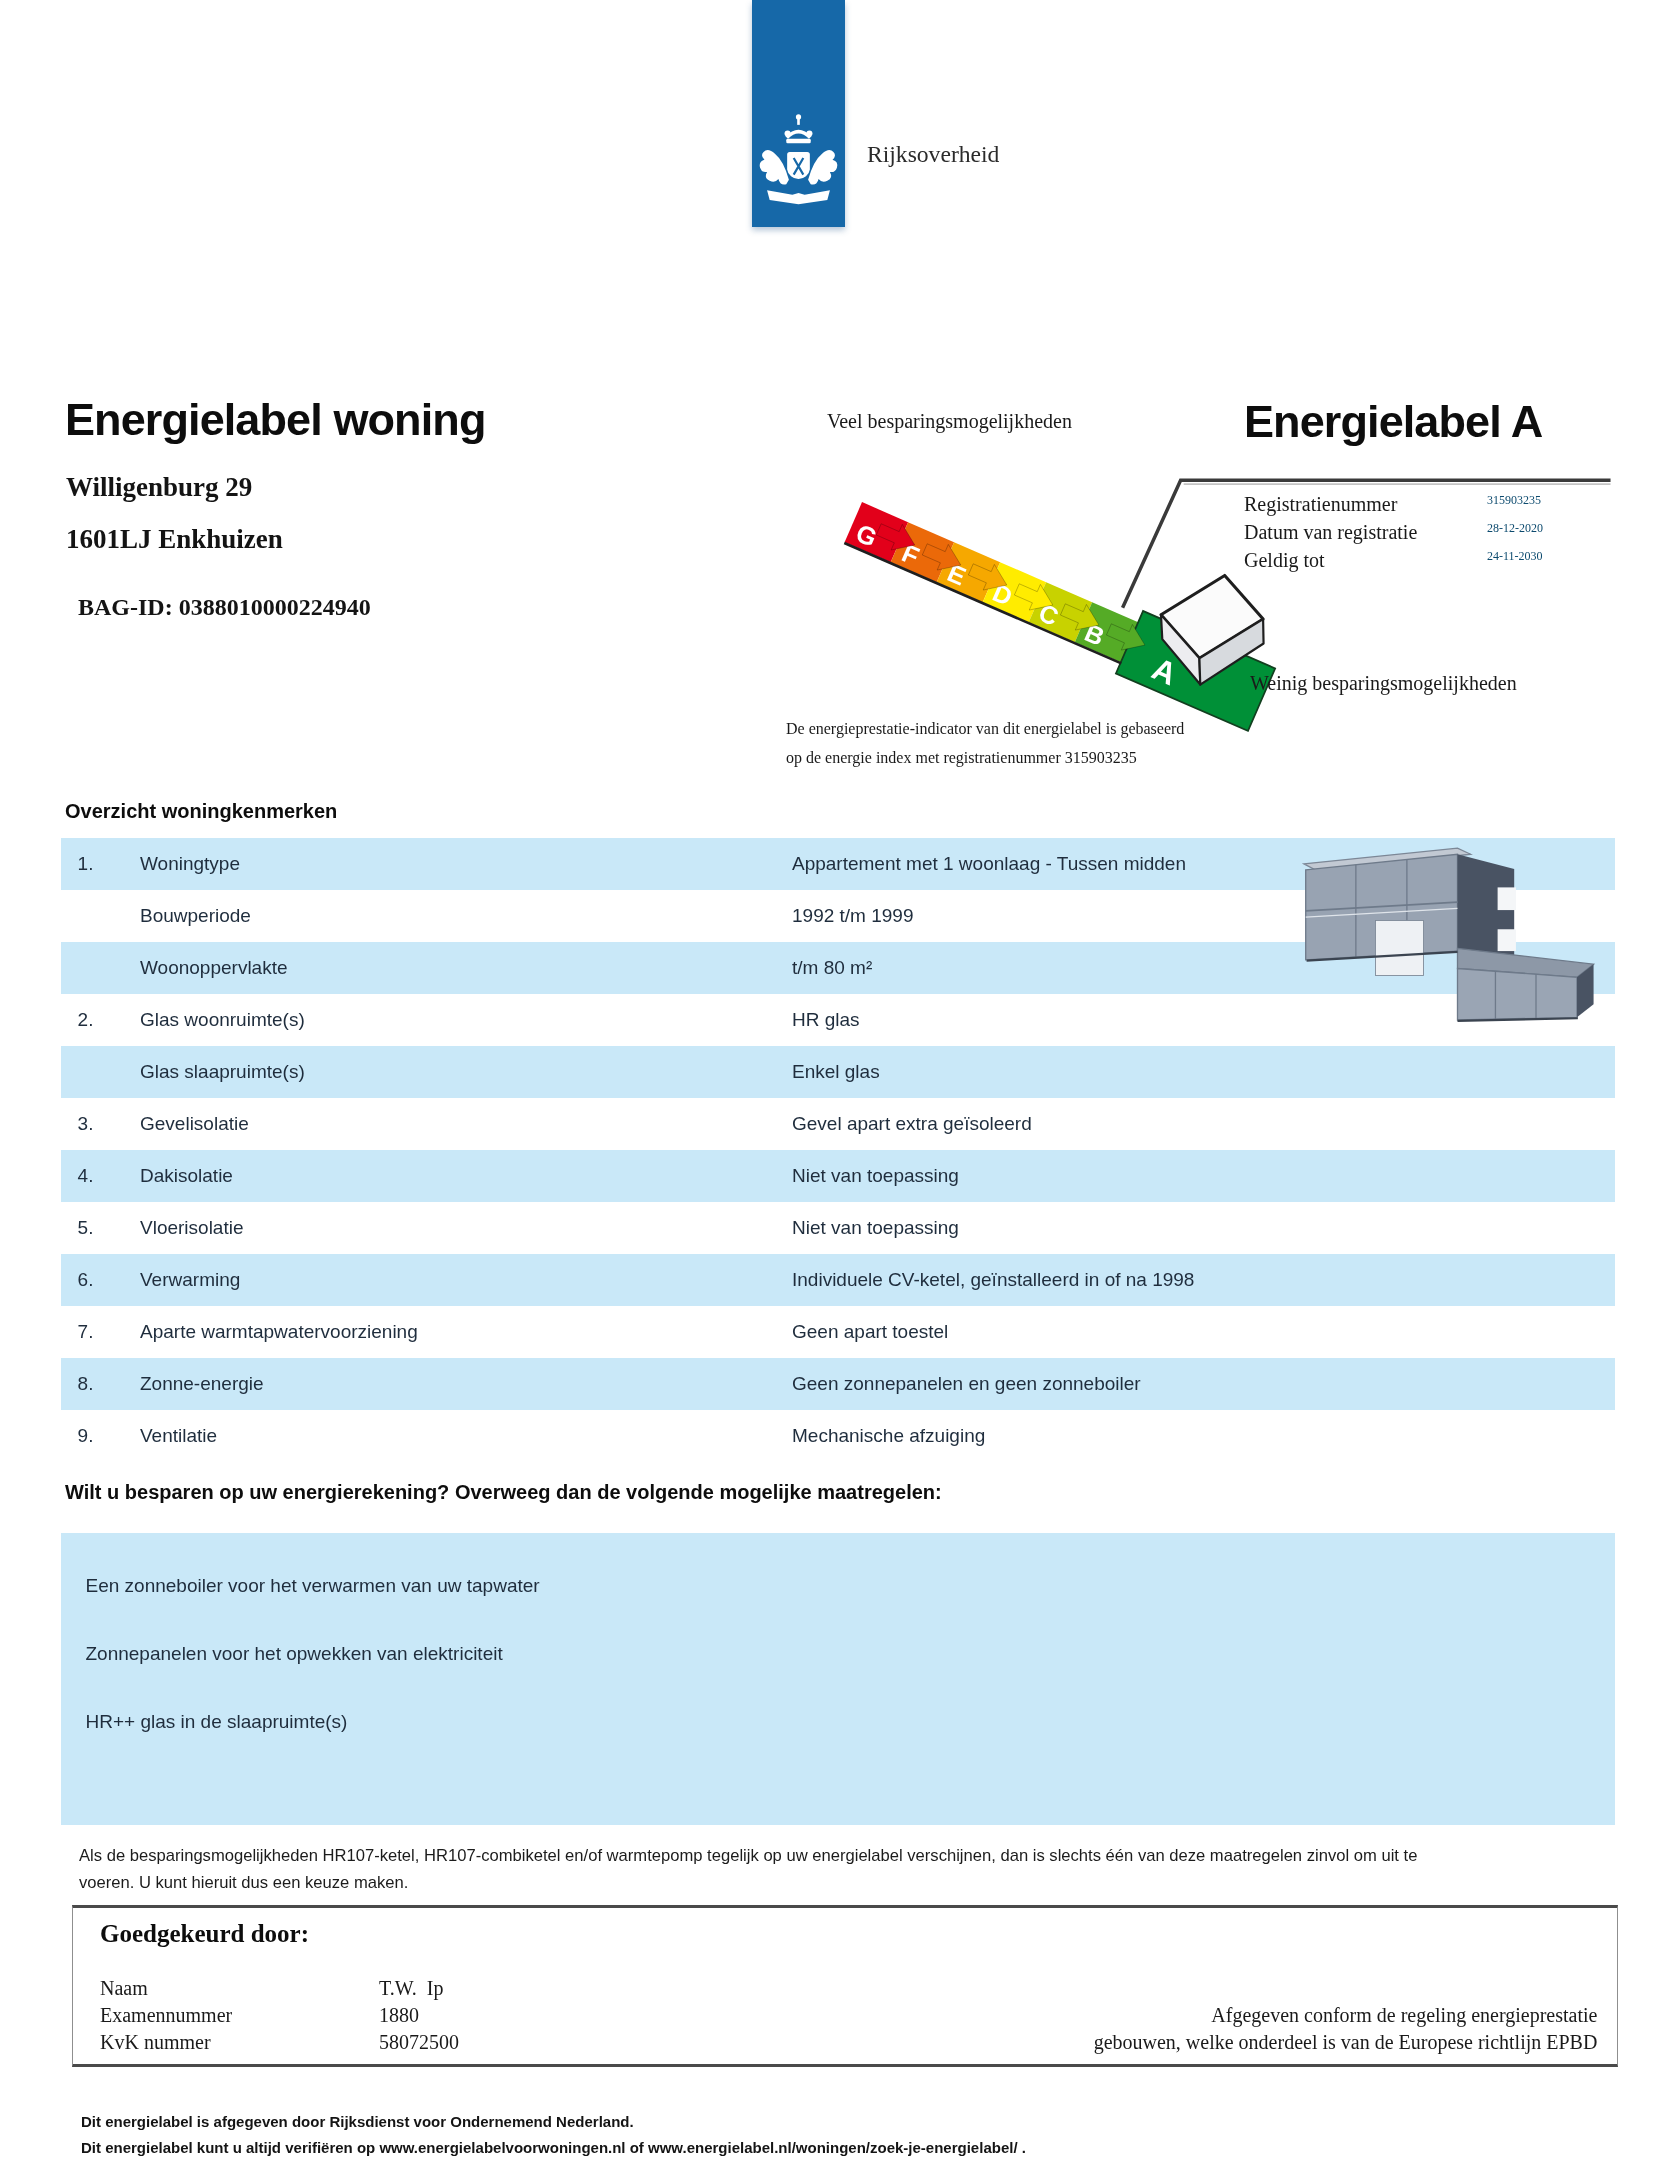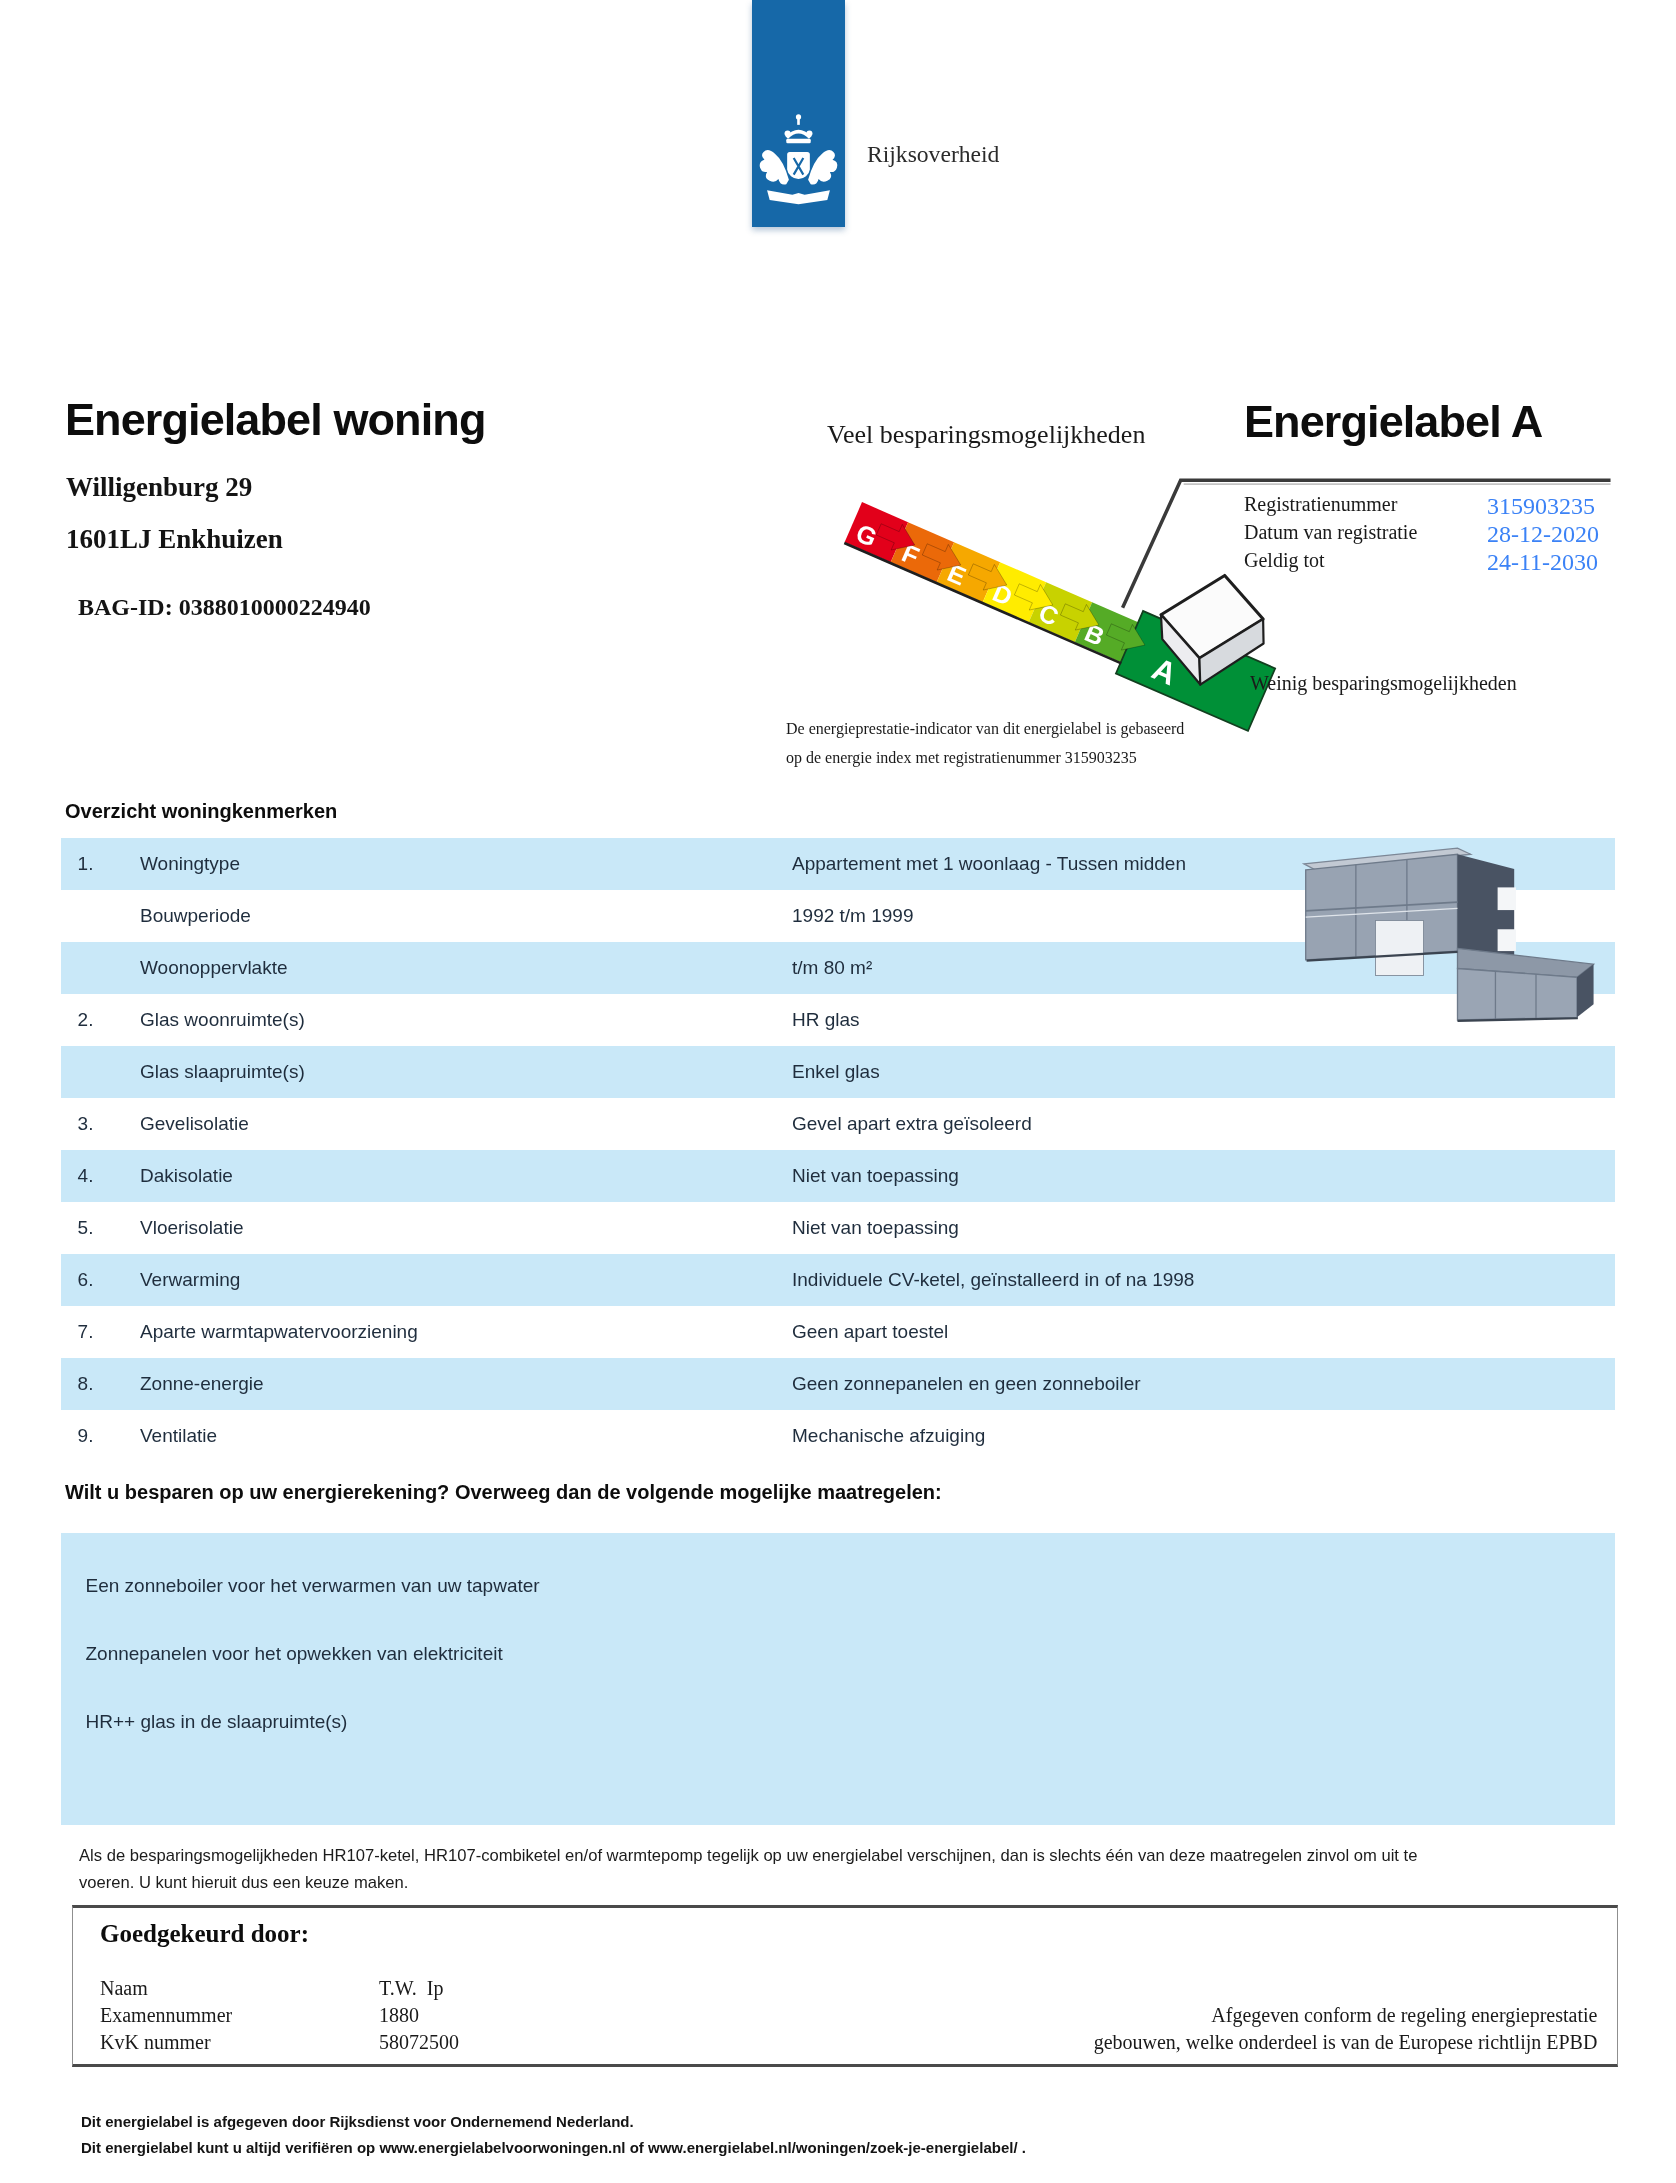--- a/index.html
+++ b/index.html
@@ -13,25 +13,25 @@
   #logo-bar{position:absolute;left:752px;top:0;width:93px;height:227px;background:#1668a8;
             box-shadow:0 3.5px 6.1px rgba(40,90,140,.35);}
   #logo-text{left:867px;top:141px;font-size:23.6px;color:#2b2b2b;}
 
   
   #doc-title{left:65px;top:394px;font-size:45px;font-weight:bold;letter-spacing:-0.9px;color:#0d0d0d;}
   .addr{left:66px;font-size:27px;font-weight:bold;color:#141414;}
   #bag-id{left:66px;top:594px;font-size:24px;font-weight:bold;color:#141414;margin-left:12px;}
 
   
-  #veel{left:827px;top:420px;font-size:26px;color:#1a1a1a;}
+  #veel{left:827px;top:410px;font-size:20px;color:#1a1a1a;}
   #weinig{left:1250px;top:672px;font-size:20px;color:#1a1a1a;}
   #el-a{left:1244px;top:396px;font-size:45px;font-weight:bold;letter-spacing:-0.9px;color:#0d0d0d;}
   .reg-label{left:1244px;font-size:20px;color:#1a1a1a;}
-  .reg-value{left:1487px;font-size:24px;color:#3b82f6;}
+  .reg-value{left:1487px;font-size:12px;color:#0c4a6e;}
   .based{left:786px;font-size:16px;color:#1a1a1a;}
 
   
   #table-heading{left:65px;top:800px;font-size:20px;font-weight:bold;color:#0d0d0d;}
   #kenmerken-table{position:absolute;left:61px;top:838px;width:1554px;}
   .trow{position:relative;width:1554px;height:52px;font-size:19px;color:#1f2d3d;}
   .trow.blue{background:#c9e8f8;}
   .trow .num{position:absolute;left:16.6px;top:0;line-height:52px;}
   .trow .lbl{position:absolute;left:79px;top:0;line-height:52px;}
   .trow .val{position:absolute;left:731px;top:0;line-height:52px;white-space:pre;}

